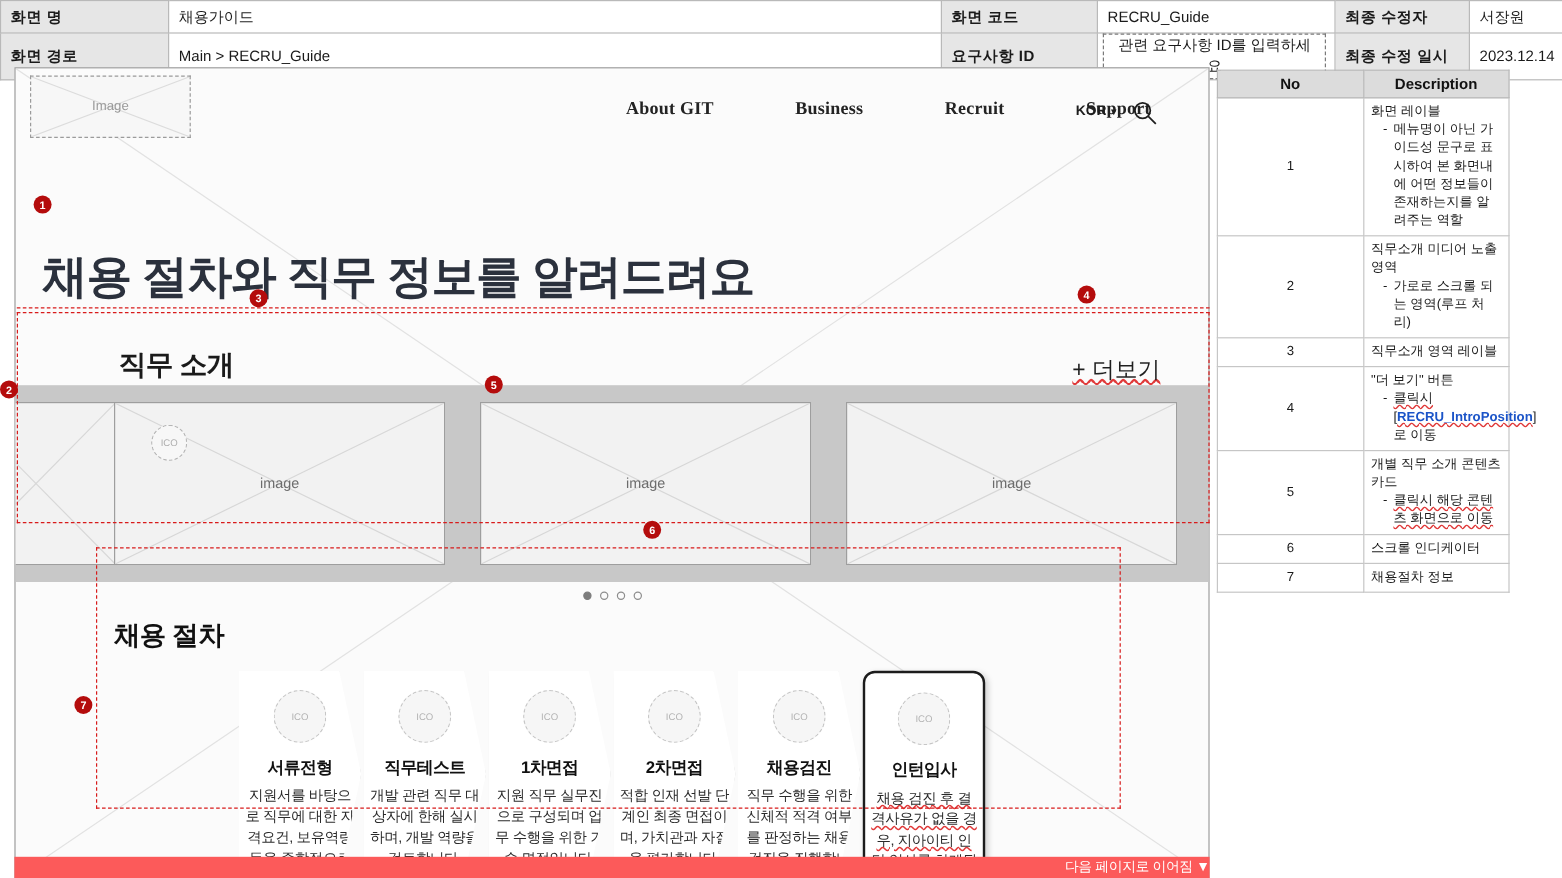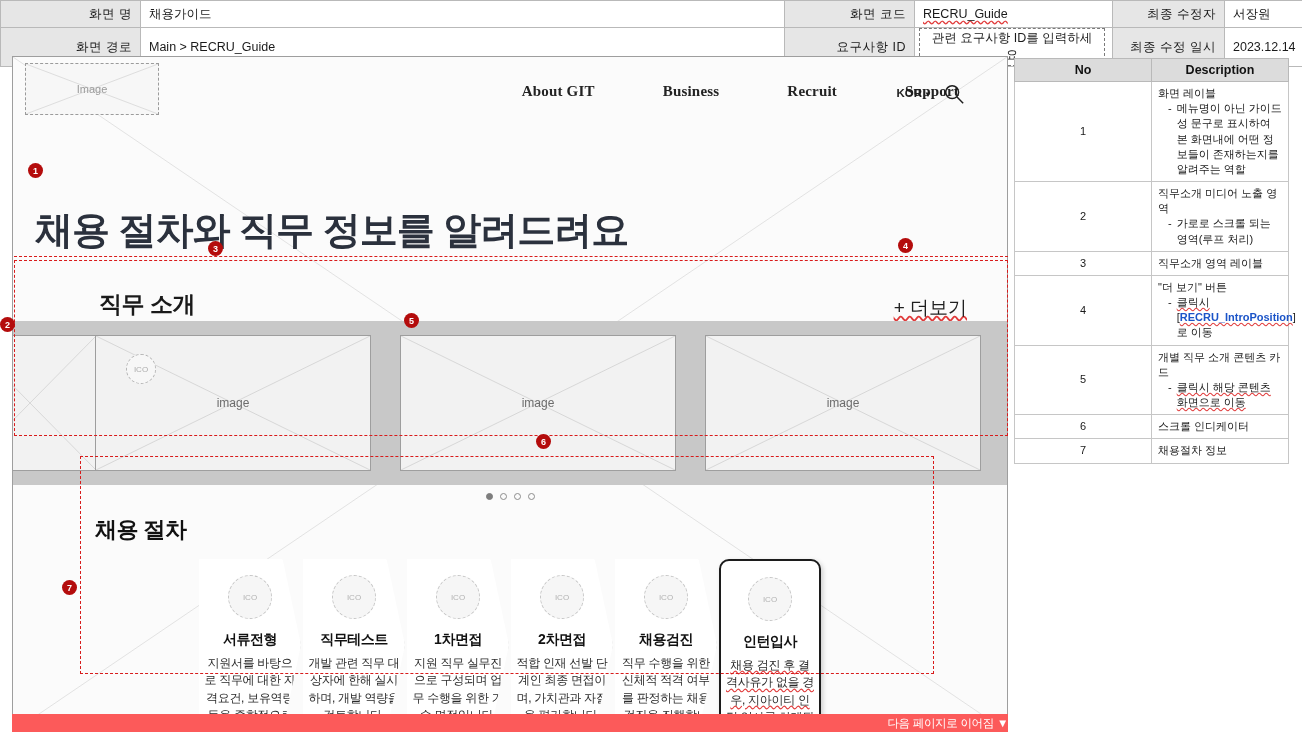--- a/index.html
+++ b/index.html
@@ -8,23 +8,23 @@
     font-family: "Liberation Sans", "DejaVu Sans", sans-serif;
     background: #ffffff; overflow: hidden;
   }
   .page { position: relative; width: 1302px; height: 732px; background:#fff; }
 
   
   .meta-table { position:absolute; left:0; top:0; width:1302px; height:54px;
     border-collapse: collapse; table-layout: fixed; }
   .meta-table td { border:1px solid #b9b9b9; font-size:12.5px; height:27px;
     padding:0 8px; color:#1a1a1a; vertical-align: middle; }
-  .meta-lbl { background:#e6e6e6; text-align:right; font-weight:normal; letter-spacing:0.5px; }
+  .meta-lbl { background:#e6e6e6; text-align:left; font-weight:bold; letter-spacing:0.5px; }
   .meta-val { background:#ffffff; text-align:left; }
-  .sq { text-decoration: underline; text-decoration-style: wavy;
+  .sq { text-decoration-style: wavy;
         text-decoration-color:#e03a3a; text-underline-offset:2px; }
   .dotted-box { display:inline-block; border:1px dashed #7a7a7a; padding:1px 6px;
         width: 186px; text-align:center; }
 
   
   .mock { position:absolute; left:12px; top:56px; width:996px; height:676px;
     background:#fbfbfb; border:1px solid #9e9e9e; overflow:hidden; }
   .diag { position:absolute; inset:0; pointer-events:none; }
 
   
@@ -91,21 +91,21 @@
      background:#fc5a5a; color:#fff; font-size:11.5px; text-align:right; line-height:18px;
      letter-spacing:-0.3px;}
 
   
   .rbox { position:absolute; border:1.5px dashed #d81b1b; pointer-events:none; }
   .marker { position:absolute; width:15px; height:15px; border-radius:50%; background:#b40c0c;
      color:#fff; font-size:9px; font-weight:bold; display:flex; align-items:center;
      justify-content:center; z-index:40; }
 
   
-  .desc { position:absolute; left:1014px; top:58px; width:275px;
+  .desc { position:absolute; left:1014px; top:58px; width:244px;
      border-collapse:collapse; table-layout:fixed; }
   .desc th { background:#dcdcdc; border:1px solid #b9b9b9; font-size:12.5px;
      font-weight:bold; padding:4px 0; color:#111; }
   .desc td { border:1px solid #c6c6c6; font-size:11px; padding:4px 6px; color:#1a1a1a;
      vertical-align: middle; line-height:1.38; }
   .desc td.no { width:34px; text-align:center; font-size:11px; }
   .desc .sub { padding-left:10px; display:flex; gap:5px; }
   .desc .sub .dash { flex:0 0 auto; }
   .desc .blue { color:#1b54c8; font-weight:bold; }
   .desc .wav { text-decoration:underline; text-decoration-style:wavy;

